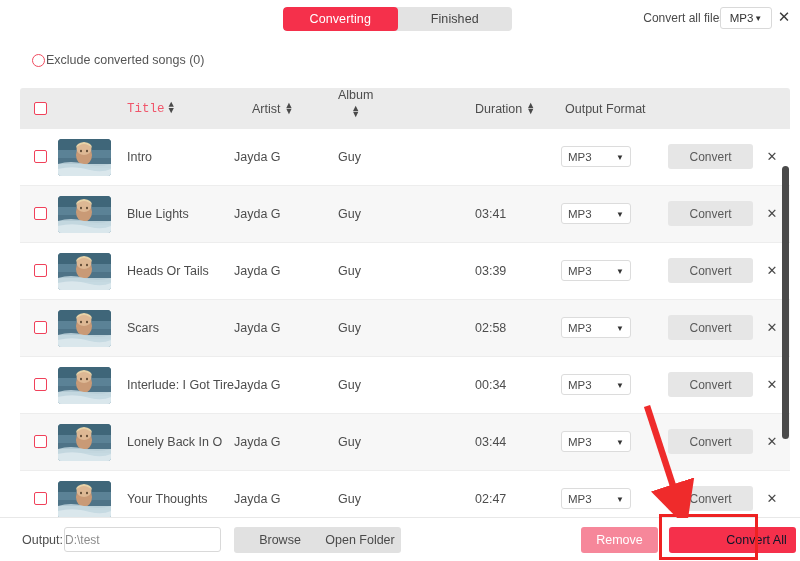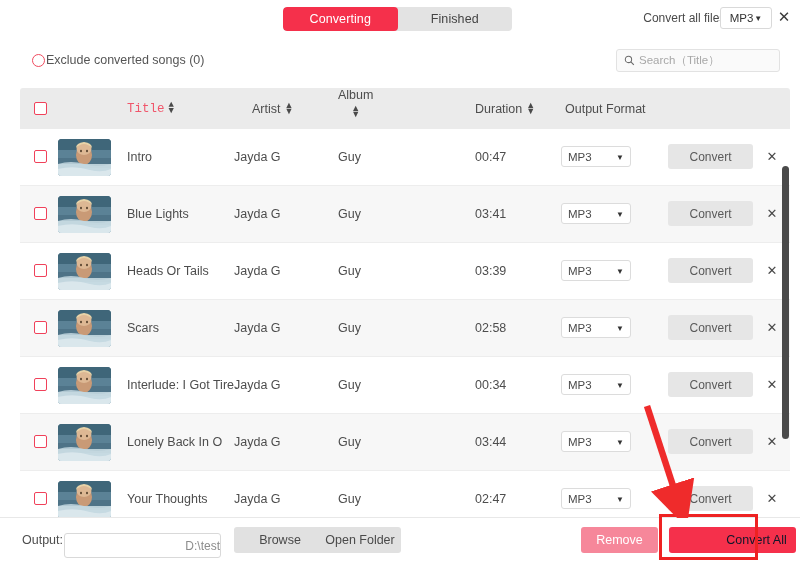--- a/index.html
+++ b/index.html
@@ -226,27 +226,27 @@
     position: absolute; left: 0; bottom: 0;
     width: 800px; height: 43px;
     background: #ffffff;
     border-top: 1px solid #e8e8e8;
   }
   .out-label {
     position: absolute; left: 22px; top: 15px;
     font-size: 12.5px; color: #4d4d4d;
   }
   .out-input {
-    position: absolute; left: 64px; top: 15px;
+    position: absolute; left: 64px; top: 9px;
     width: 157px; height: 25px;
     background: #ffffff;
     border: 1px solid #d9d9d9;
     border-radius: 3px;
     box-sizing: border-box;
-    display: flex; align-items: center; justify-content: flex-end;
+    display: flex; align-items: center; justify-content: flex-start;
     font-size: 12px; color: #8c8c8c;
     cursor: text;
   }
   .btn-gray {
     position: absolute; top: 9px;
     height: 26px;
     background: #e1e1e1;
     border-radius: 3px;
     display: flex; align-items: center; justify-content: center;
     font-size: 12.5px; color: #4a4a4a;
@@ -314,27 +314,20 @@
     <div class="win-close">✕</div>
   </div>
 
   <div class="subbar"></div>
 
   <div class="exclude-wrap">
     <span class="radio-circle"></span>
     <span class="exclude-label">Exclude converted songs (0)</span>
   </div>
 
-  <div class="searchbox">
-    <svg class="search-glyph" viewBox="0 0 16 16">
-      <circle cx="6.5" cy="6.5" r="4.6" fill="none" stroke="#6b6b6b" stroke-width="1.5"></circle>
-      <line x1="10" y1="10" x2="14.3" y2="14.3" stroke="#6b6b6b" stroke-width="1.6"></line>
-    </svg>
-    <span class="search-ph">Search（Title）</span>
-  </div>
 
   <div class="tablewrap">
 
     <div class="thead">
       <span class="cb head-cb"></span>
 
       <div class="th sorted" style="left:107px;font-family:Liberation Mono, monospace;">
         <span>Title</span>
         <span class="sort-arrows">
             <span>▲</span>
@@ -386,21 +379,20 @@
         <ellipse cx="29" cy="12" rx="1" ry="1.2" fill="#5c4632"></ellipse>
         <rect x="0" y="25" width="53" height="12" fill="#b9cfd8"></rect>
         <rect x="0" y="29" width="53" height="8" fill="#cfe0e6"></rect>
         <path d="M0 25 Q13 21 26 25 Q40 29 53 25 L53 37 L0 37 z" fill="#c4d8e0" opacity="0.85"></path>
         <path d="M0 30 Q16 26 32 31 Q44 34 53 30 L53 37 L0 37 z" fill="#dbe8ed" opacity="0.9"></path>
       </svg>
     </span>
     <span class="cell c-title">Intro</span>
     <span class="cell c-artist">Jayda G</span>
     <span class="cell c-album">Guy</span>
-    <span class="cell c-dur">00:47</span>
     <span class="fmt-cell">
       <span>MP3</span>
       <span class="caret">▼</span>
     </span>
     <span class="btn-convert">
       <span>Convert</span>
     </span>
     <span class="row-x">✕</span>
   </div>
 

